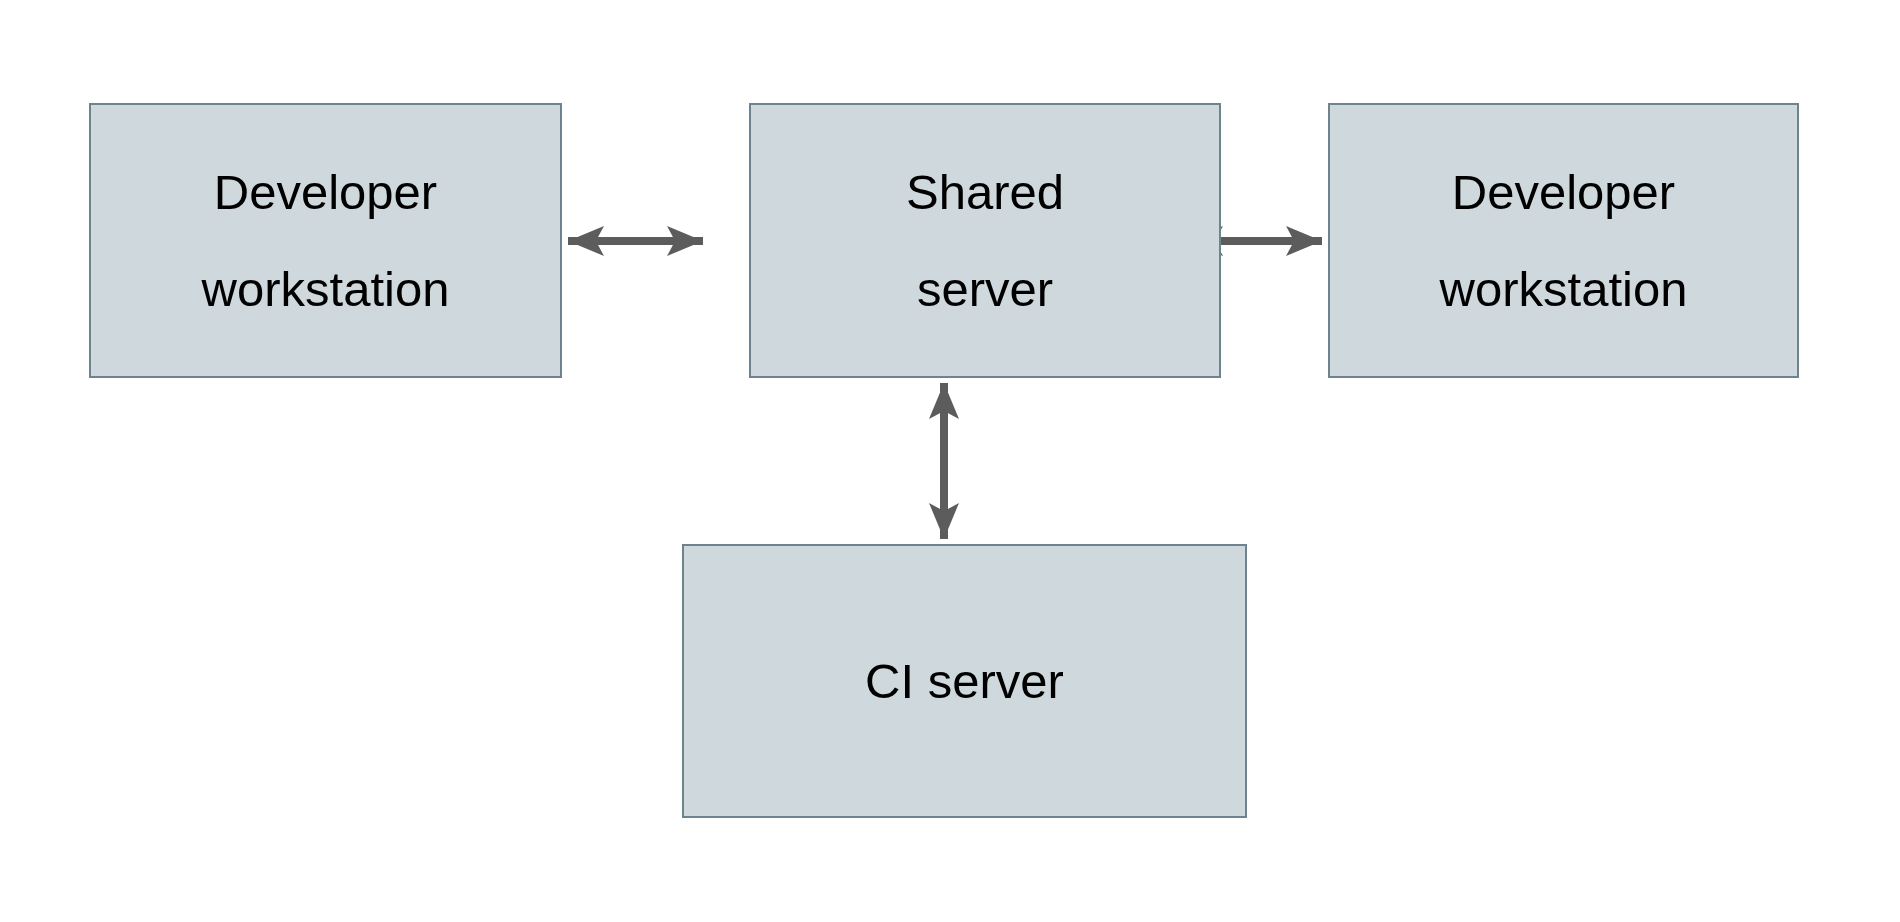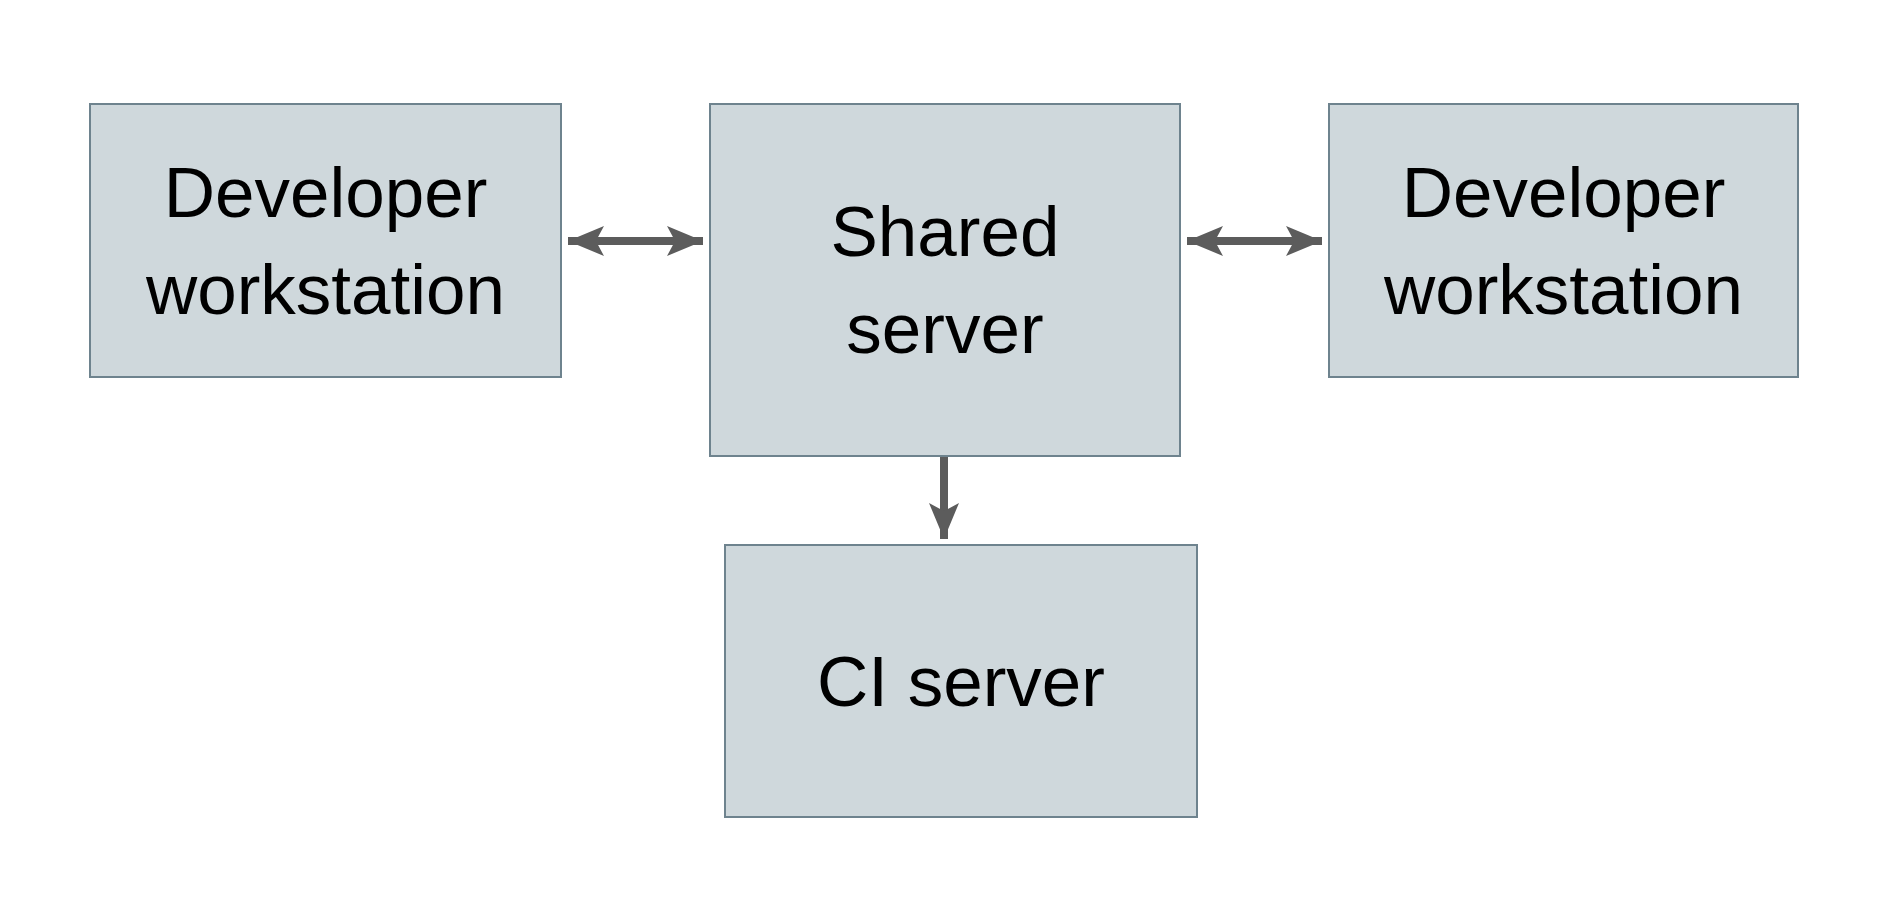--- a/index.html
+++ b/index.html
@@ -29,30 +29,30 @@
     background: #cfd8dc;
     border: 2px solid #6e838e;
     display: flex;
     flex-direction: column;
     align-items: center;
     justify-content: center;
     text-align: center;
   }
   .node .label-line {
     display: block;
-    font-size: 71px;
+    font-size: 49px;
     line-height: 97px;
     color: #000000;
     letter-spacing: 0px;
     white-space: nowrap;
   }
   .node-dev-left   { left: 89px;   top: 103px; width: 473px; height: 275px; }
-  .node-shared     { left: 709px;  top: 103px; width: 472px; height: 354px; }
+  .node-shared     { left: 749px;  top: 103px; width: 472px; height: 275px; }
   .node-dev-right  { left: 1328px; top: 103px; width: 471px; height: 275px; }
-  .node-ci         { left: 724px;  top: 544px; width: 474px; height: 274px; }
+  .node-ci         { left: 682px;  top: 544px; width: 565px; height: 274px; }
 </style>
 </head>
 <body>
 
 <div class="canvas">
 
   <svg class="edges-layer" width="1900" height="922" viewBox="0 0 1900 922" xmlns="http://www.w3.org/2000/svg">
     <defs>
       <marker id="arrowhead" viewBox="0 0 12 10" refX="12" refY="5" markerWidth="37" markerHeight="30" markerUnits="userSpaceOnUse" orient="auto-start-reverse">
         <path d="M0,0 L12,5 L0,10 L2.7,5 Z" fill="#5c5c5c"></path>

